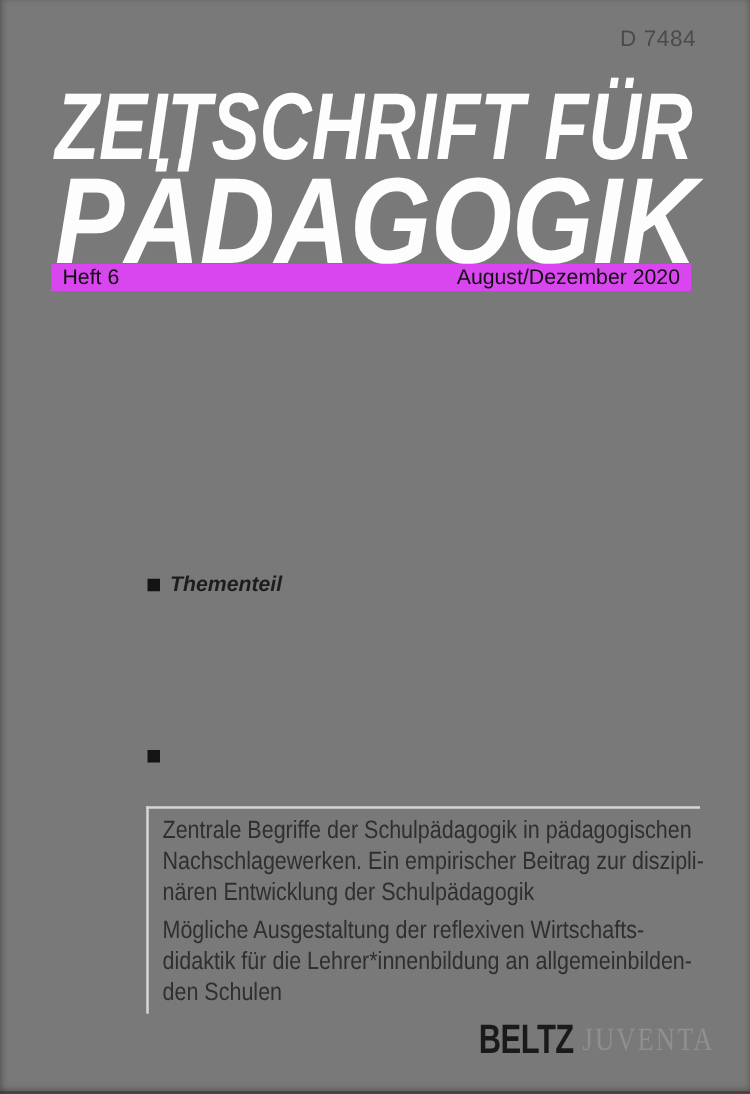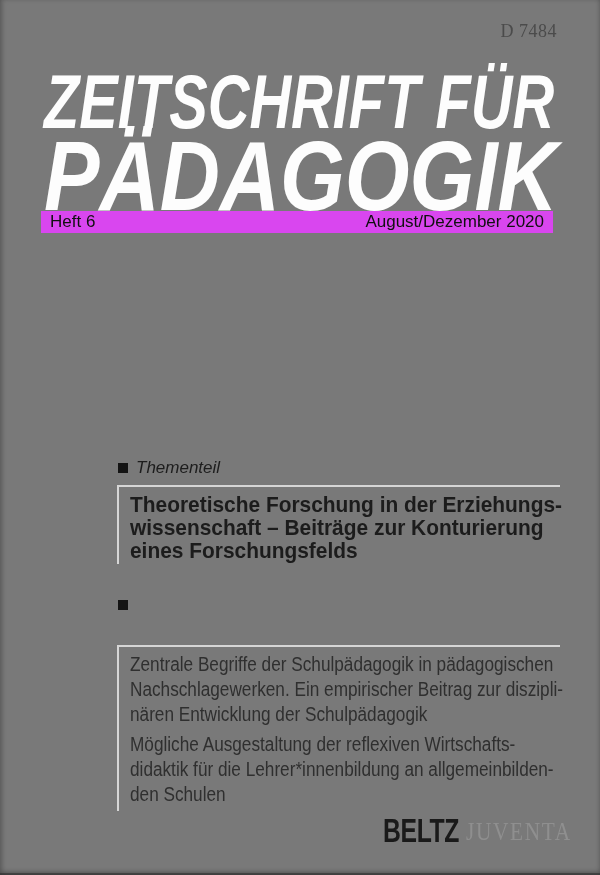--- a/index.html
+++ b/index.html
@@ -14,21 +14,20 @@
   }
 
   
   .issue-code {
     position: absolute;
     top: 21px;
     right: 43px;
     font-size: 18px;
     color: #4b4b4b;
     letter-spacing: 0.5px;
-    font-family: Liberation Serif, serif;
   }
 
   
   .masthead-line {
     position: absolute;
     left: 44px;
     color: #fdfdfd;
     font-weight: bold;
     font-style: italic;
     line-height: 1;
@@ -59,20 +58,21 @@
   .section-label {
     position: absolute;
     left: 118px;
     height: 20px;
     display: flex;
     align-items: center;
     gap: 8px;
     font-size: 17px;
     font-style: italic;
     color: #1d1d1d;
+    font-weight: bold;
   }
   .section-label.s1 { top: 458px; }
   .section-label.s2 { top: 595px; }
   .bullet-square {
     width: 10px; height: 10px;
     background: #141414;
     flex: none;
   }
 
   
@@ -145,25 +145,20 @@
   <div class="issue-bar">
     <span>Heft 6</span>
     <span>August/Dezember 2020</span>
   </div>
 
   <div class="section-label s1">
     <span class="bullet-square"></span>
     <span>Thementeil</span>
   </div>
 
-  <div class="topic-box b1">
-    <div class="topic-text">Theoretische Forschung in der Erziehungs-
-wissenschaft – Beiträge zur Konturierung
-eines Forschungsfelds</div>
-  </div>
 
   <div class="section-label s2">
     <span class="bullet-square"></span>
   </div>
 
   <div class="topic-box b2">
     <div class="topic-text">Zentrale Begriffe der Schulpädagogik in pädagogischen
 Nachschlagewerken. Ein empirischer Beitrag zur diszipli-
 nären Entwicklung der Schulpädagogik</div>
     <div class="topic-text">Mögliche Ausgestaltung der reflexiven Wirtschafts-

